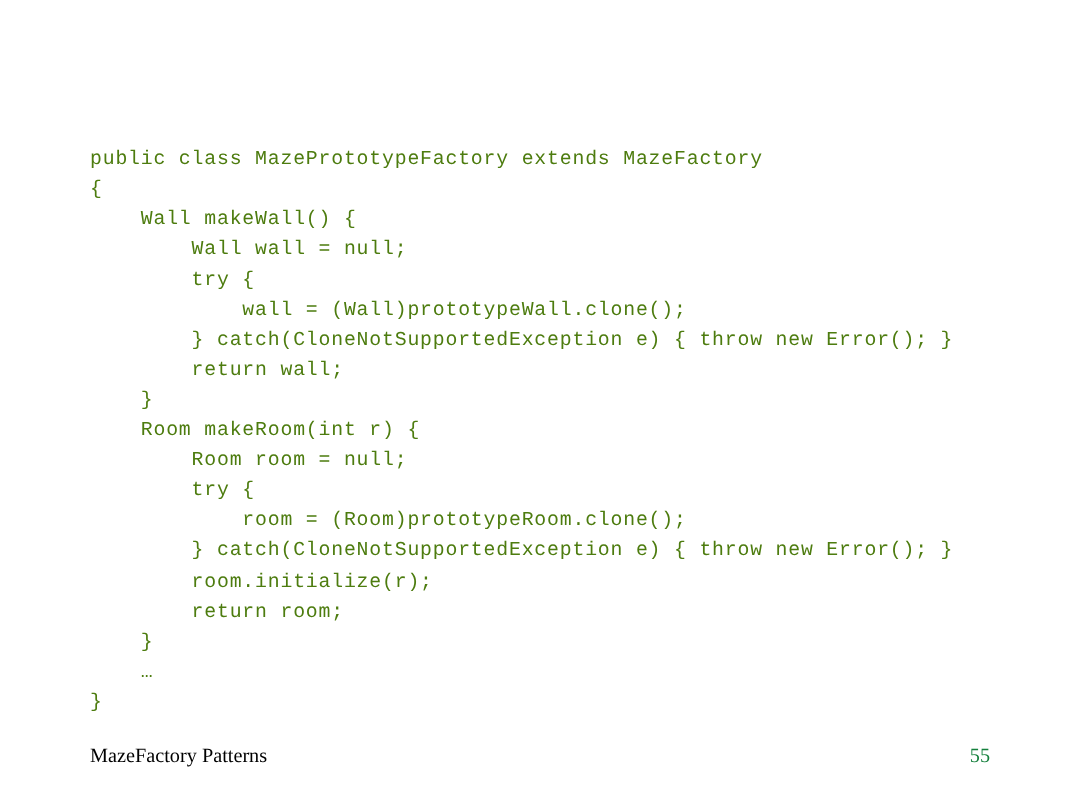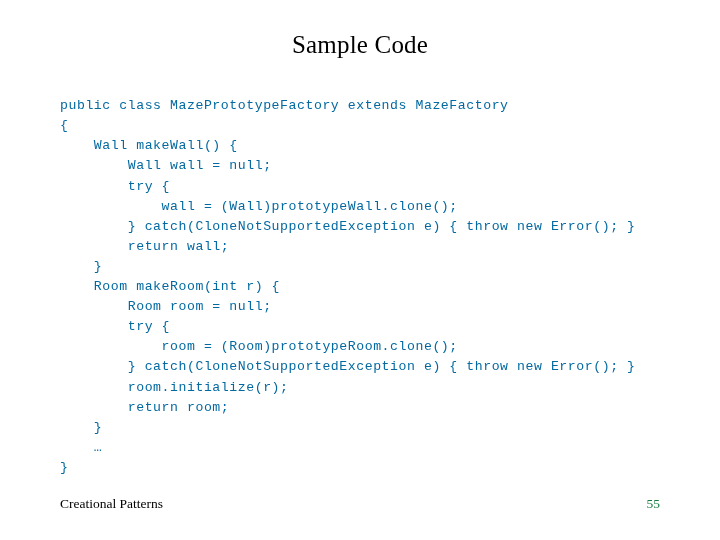--- a/index.html
+++ b/index.html
@@ -42,21 +42,21 @@
 
   
   .code-block {
     position: absolute;
     left: 60px;
     top: 83px;
     width: 600px;
     font-family: "Liberation Mono", "DejaVu Sans Mono", monospace;
     font-size: 13.2px;
     line-height: 20.1px;
-    color: #0369a1;
+    color: #4d7c0f;
     letter-spacing: 0.55px;
     white-space: pre;
   }
   .code-line {
     display: block;
     height: 20.1px;
     white-space: pre;
     font-variant-ligatures: none;
   }
 
@@ -88,22 +88,21 @@
     color: #15803d;
     text-align: right;
     white-space: pre;
   }
 </style>
 </head>
 <body>
 
 <div class="slide">
 
-  <div class="slide-title">Sample Code</div>
 
   <pre class="code-block"><span class="code-line">public class MazePrototypeFactory extends MazeFactory</span><span class="code-line">{</span><span class="code-line">    Wall makeWall() {</span><span class="code-line">        Wall wall = null;</span><span class="code-line">        try {</span><span class="code-line">            wall = (Wall)prototypeWall.clone();</span><span class="code-line">        } catch(CloneNotSupportedException e) { throw new Error(); }</span><span class="code-line">        return wall;</span><span class="code-line">    }</span><span class="code-line">    Room makeRoom(int r) {</span><span class="code-line">        Room room = null;</span><span class="code-line">        try {</span><span class="code-line">            room = (Room)prototypeRoom.clone();</span><span class="code-line">        } catch(CloneNotSupportedException e) { throw new Error(); }</span><span class="code-line">        room.initialize(r);</span><span class="code-line">        return room;</span><span class="code-line">    }</span><span class="code-line">    …</span><span class="code-line">}</span></pre>
 
   <div class="footer">
-    <div class="footer-left">Creational Patterns</div>
+    <div class="footer-left">MazeFactory Patterns</div>
     <div class="footer-right">55</div>
   </div>
 
 </div>
 
 </body></html>

